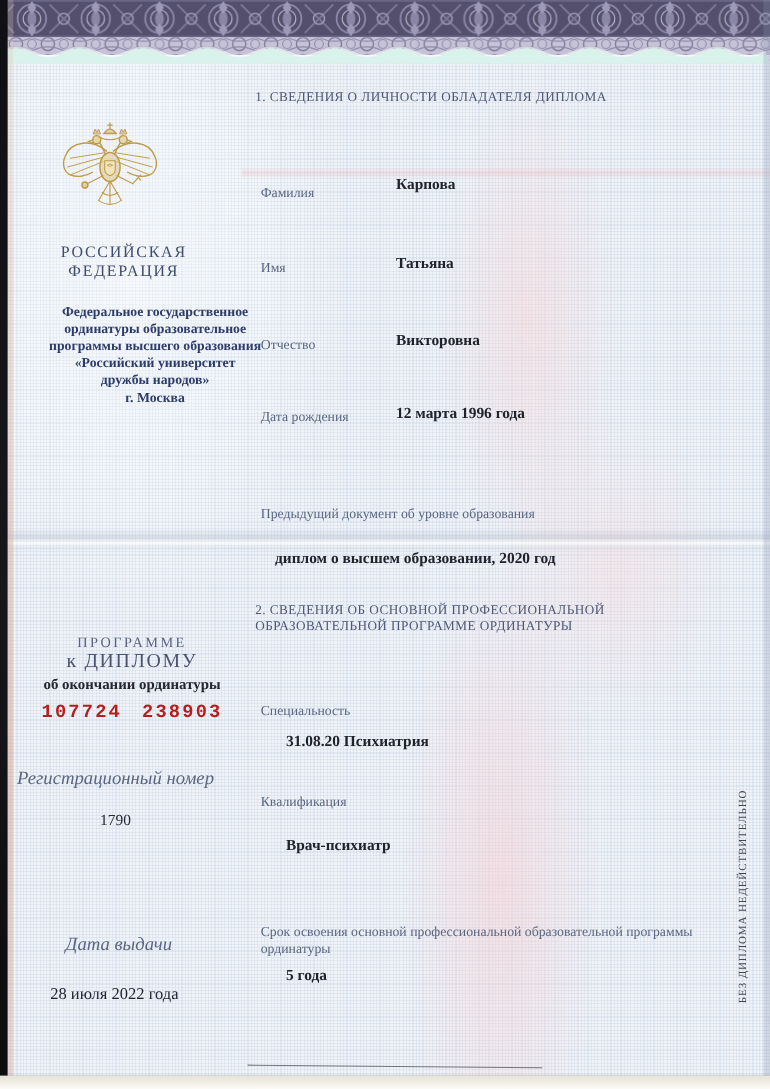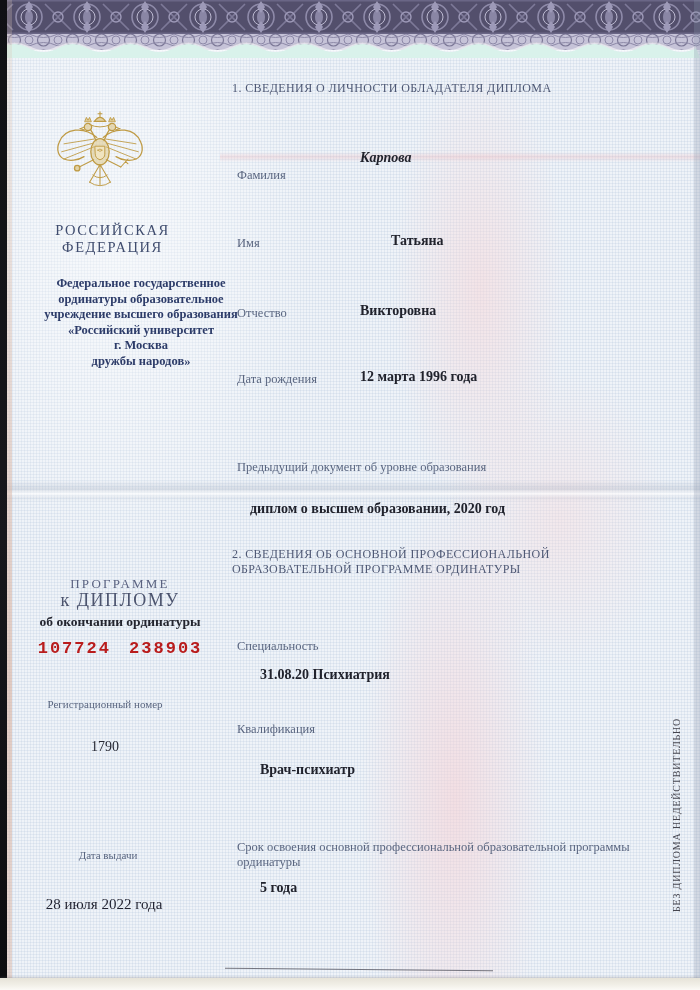--- a/index.html
+++ b/index.html
@@ -33,21 +33,21 @@
   .edge-left-tan{position:absolute;left:7px;top:0;width:5px;height:978px;background:linear-gradient(180deg, rgba(220,200,185,.25) 0%, rgba(214,170,150,.55) 70%, rgba(214,170,150,.4) 100%);}
   .edge-right{position:absolute;right:0;top:0;width:6px;height:982px;background:rgba(135,148,170,.28);}
   .edge-bottom{position:absolute;left:0;top:978px;width:700px;height:12px;background:linear-gradient(180deg,#e6e3d8 0%,#f2f0e8 60%,#fbfaf6 100%);box-shadow:0 -1px 2px rgba(90,90,100,.3);}
   .band{position:absolute;left:0;top:0;width:700px;height:58px;}
   
   .t{position:absolute;white-space:nowrap;}
   .sec-title{
     font-size:12px;letter-spacing:.4px;color:#4e5874;line-height:15px;white-space:normal;
   }
   .label{font-size:12.5px;color:#5a6680;}
-  .label-i{font-size:11px;color:#5a6680;}
+  .label-i{font-size:17px;color:#5a6680;font-style:italic;}
   .value{font-size:14px;font-weight:bold;color:#20222c;}
   .center{text-align:center;}
   .country{font-size:14.5px;letter-spacing:1.6px;color:#3f4c6e;line-height:17px;}
   .inst{font-size:12.5px;font-weight:bold;color:#2d3c69;line-height:15.5px;}
   .supp-t1{font-size:13px;letter-spacing:2.2px;color:#5a6280;}
   .supp-t2{font-size:18px;letter-spacing:1.5px;color:#4c546e;}
   .supp-sub{font-size:13.5px;font-weight:bold;color:#23242e;}
   .serial{font-family:"Liberation Mono","DejaVu Sans Mono",monospace;font-size:17px;font-weight:bold;letter-spacing:2px;word-spacing:6px;color:#b91c1c;}
   .plain{font-size:14px;color:#262833;}
   .date-big{font-size:15px;color:#1f2130;}
@@ -120,44 +120,44 @@
   </svg>
 
   <div class="t center country" style="left:30px;top:222px;width:165px;">
     <div>РОССИЙСКАЯ</div>
     <div>ФЕДЕРАЦИЯ</div>
   </div>
 
   <div class="t center inst wrapblock" style="left:8px;top:276px;width:210px;padding-left:28px;">
     <div>Федеральное государственное</div>
     <div>ординатуры образовательное</div>
-    <div>учреждение высшего образования</div>
+    <div>программы высшего образования</div>
     <div>«Российский университет</div>
+    <div>дружбы народов»</div>
     <div>г. Москва</div>
-    <div>дружбы народов»</div>
   </div>
 
   <div class="t center supp-t1" style="left:20px;top:576px;width:200px;">ПРОГРАММЕ</div>
   <div class="t center supp-t2" style="left:20px;top:590px;width:200px;">к ДИПЛОМУ</div>
   <div class="t center supp-sub" style="left:10px;top:614px;width:220px;">об окончании ординатуры</div>
   <div class="t center serial" style="left:10px;top:639px;width:220px;">107724 238903</div>
 
   <div class="t center label-i" style="left:5px;top:698px;width:200px;">Регистрационный номер</div>
   <div class="t center plain" style="left:5px;top:739px;width:200px;">1790</div>
 
   <div class="t center label-i" style="left:8px;top:849px;width:200px;">Дата выдачи</div>
   <div class="t center date-big" style="left:4px;top:896px;width:200px;">28 июля 2022 года</div>
 
   <div class="t sec-title" style="left:232px;top:81px;width:440px;">1. СВЕДЕНИЯ О ЛИЧНОСТИ ОБЛАДАТЕЛЯ ДИПЛОМА</div>
 
   <div class="t label" style="left:237px;top:168px;">Фамилия</div>
-  <div class="t value" style="left:360px;top:150px;font-style:italic;">Карпова</div>
+  <div class="t value" style="left:360px;top:161px;">Карпова</div>
 
   <div class="t label" style="left:237px;top:236px;">Имя</div>
-  <div class="t value" style="left:360px;top:233px;margin-left:31px;">Татьяна</div>
+  <div class="t value" style="left:360px;top:233px;">Татьяна</div>
 
   <div class="t label" style="left:237px;top:306px;">Отчество</div>
   <div class="t value" style="left:360px;top:303px;">Викторовна</div>
 
   <div class="t label" style="left:237px;top:372px;">Дата рождения</div>
   <div class="t value" style="left:360px;top:369px;">12 марта 1996 года</div>
 
   <div class="t label" style="left:237px;top:460px;">Предыдущий документ об уровне образования</div>
   <div class="t value" style="left:250px;top:501px;">диплом о высшем образовании, 2020 год</div>
 

